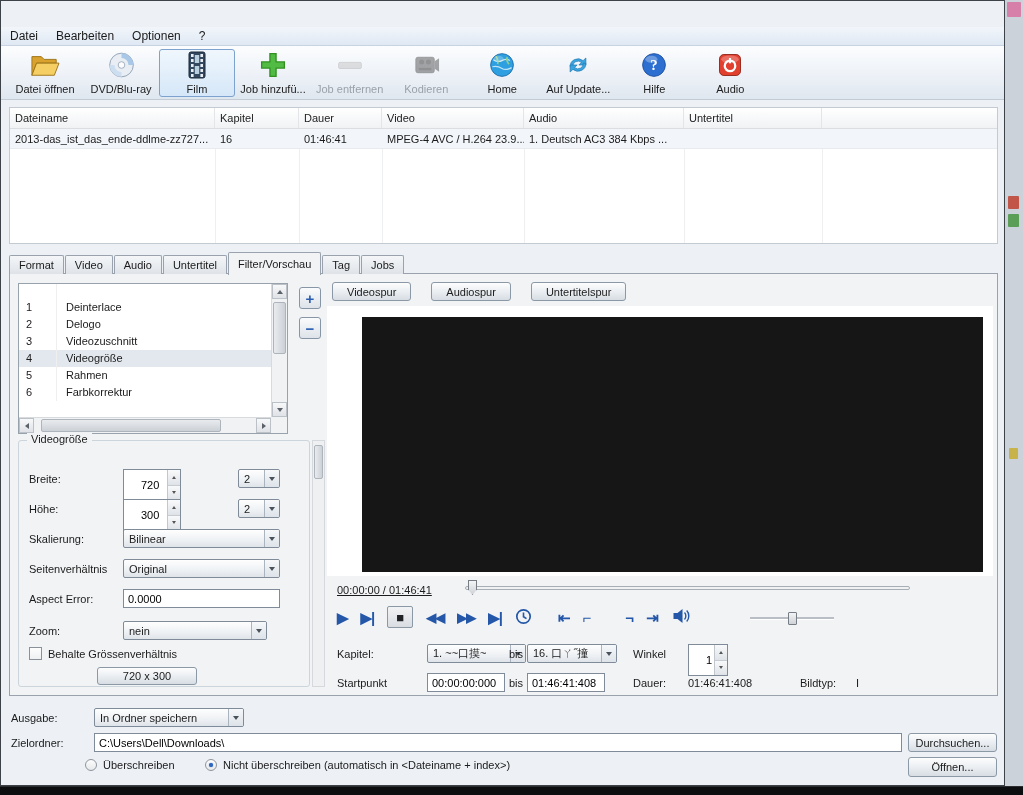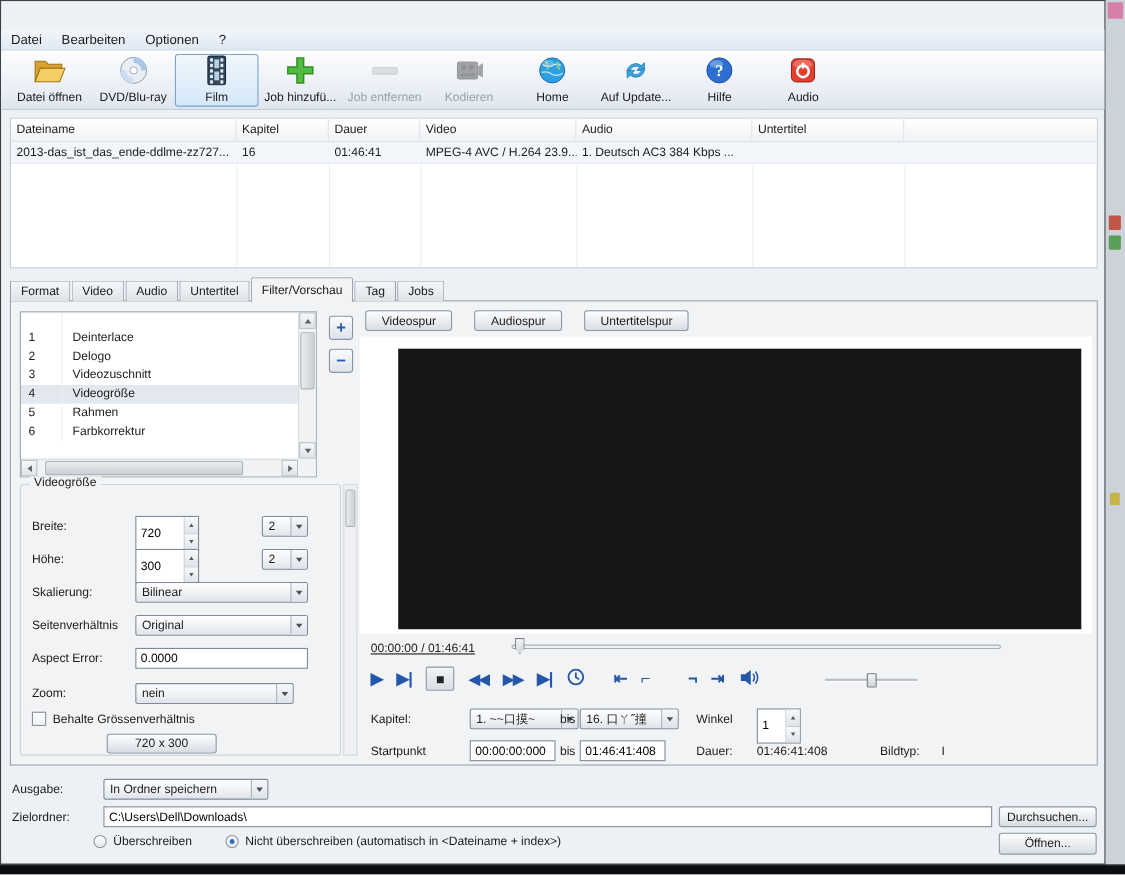--- a/index.html
+++ b/index.html
@@ -72,21 +72,21 @@
   .sqbtn{position:absolute;left:289px;width:22px;height:22px;border:1px solid #8796a6;border-radius:3px;background:linear-gradient(#fafbfc,#dde3e9);color:#2a5db0;font-size:15px;font-weight:bold;display:flex;align-items:center;justify-content:center;line-height:1;}
 
   
   .groupbox{position:absolute;left:8px;top:166px;width:292px;height:247px;border:1px solid #ccd4dc;border-radius:3px;}
   .legend{position:absolute;top:-8px;left:8px;background:#f2f3f5;padding:0 4px;}
   .glabel{position:absolute;white-space:nowrap;}
   .combo{position:absolute;height:19px;border:1px solid #7f8b99;background:linear-gradient(#fefefe,#eef1f4 60%,#dfe4ea);border-radius:2px;display:flex;align-items:center;overflow:hidden;}
   .combo .val{flex:1;padding-left:5px;white-space:nowrap;overflow:hidden;}
   .combo .drop{width:15px;align-self:stretch;border-left:1px solid #aab4bf;background:linear-gradient(#f6f8fa,#dde3e9);display:flex;align-items:center;justify-content:center;}
   .combo .drop::after{content:"";width:0;height:0;border:3.5px solid transparent;border-top:4.5px solid #49525a;margin-top:4px;}
-  .spin{position:absolute;height:32px;border:1px solid #7f8b99;background:#fff;display:flex;overflow:hidden;}
+  .spin{position:absolute;height:32px;border:1px solid #7f8b99;background:#fff;display:flex;overflow:hidden;padding-left:13px;}
   .spin input{flex:1;min-width:0;border:none;outline:none;background:transparent;font:11px "Liberation Sans",sans-serif;padding-left:4px;}
   .sbtns{width:13px;border-left:1px solid #c2c7cd;display:flex;flex-direction:column;}
   .sb{flex:1;background:linear-gradient(#f8f9fa,#dfe3e8);display:flex;align-items:center;justify-content:center;}
   .sb.up{border-bottom:1px solid #c6ccd2;}
   .sb::after{content:"";width:0;height:0;border:2.5px solid transparent;}
   .sb.up::after{border-bottom:3.5px solid #555;margin-top:-2px;}
   .sb.dn::after{border-top:3.5px solid #555;margin-top:2px;}
   .tinput{position:absolute;height:19px;border:1px solid #7f8b99;background:#fff;font:11px "Liberation Sans",sans-serif;padding:0 4px;outline:none;}
   .checkbox{width:13px;height:13px;border:1px solid #8a919a;background:linear-gradient(#fdfdfd,#eef0f2);display:inline-block;}
   .btn{border:1px solid #8b98a5;border-radius:3px;background:linear-gradient(#fdfdfd,#e9edf1 55%,#d7dde3);display:flex;align-items:center;justify-content:center;font-size:11px;white-space:nowrap;}

